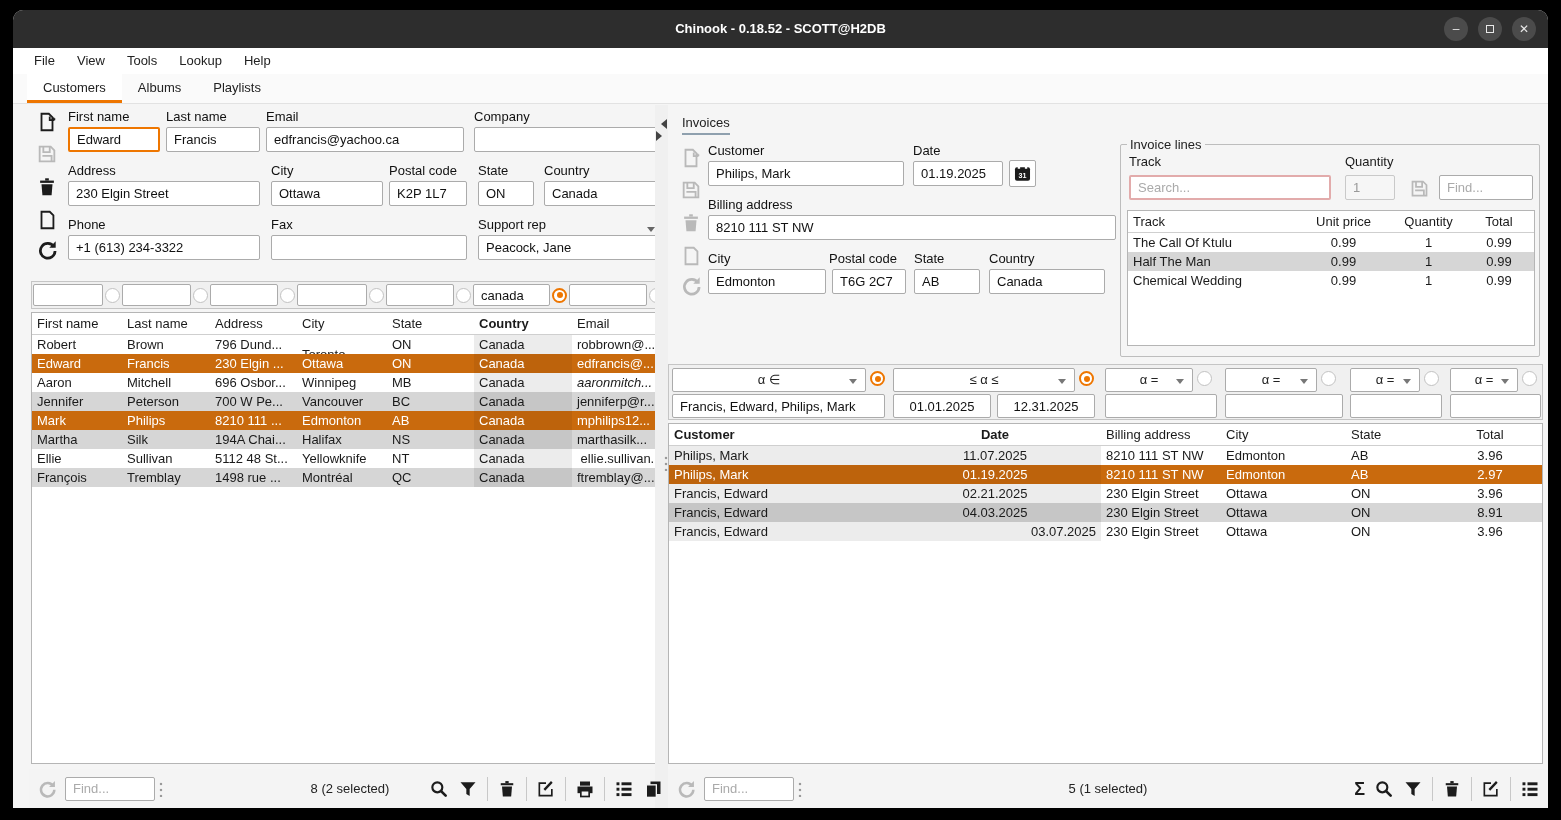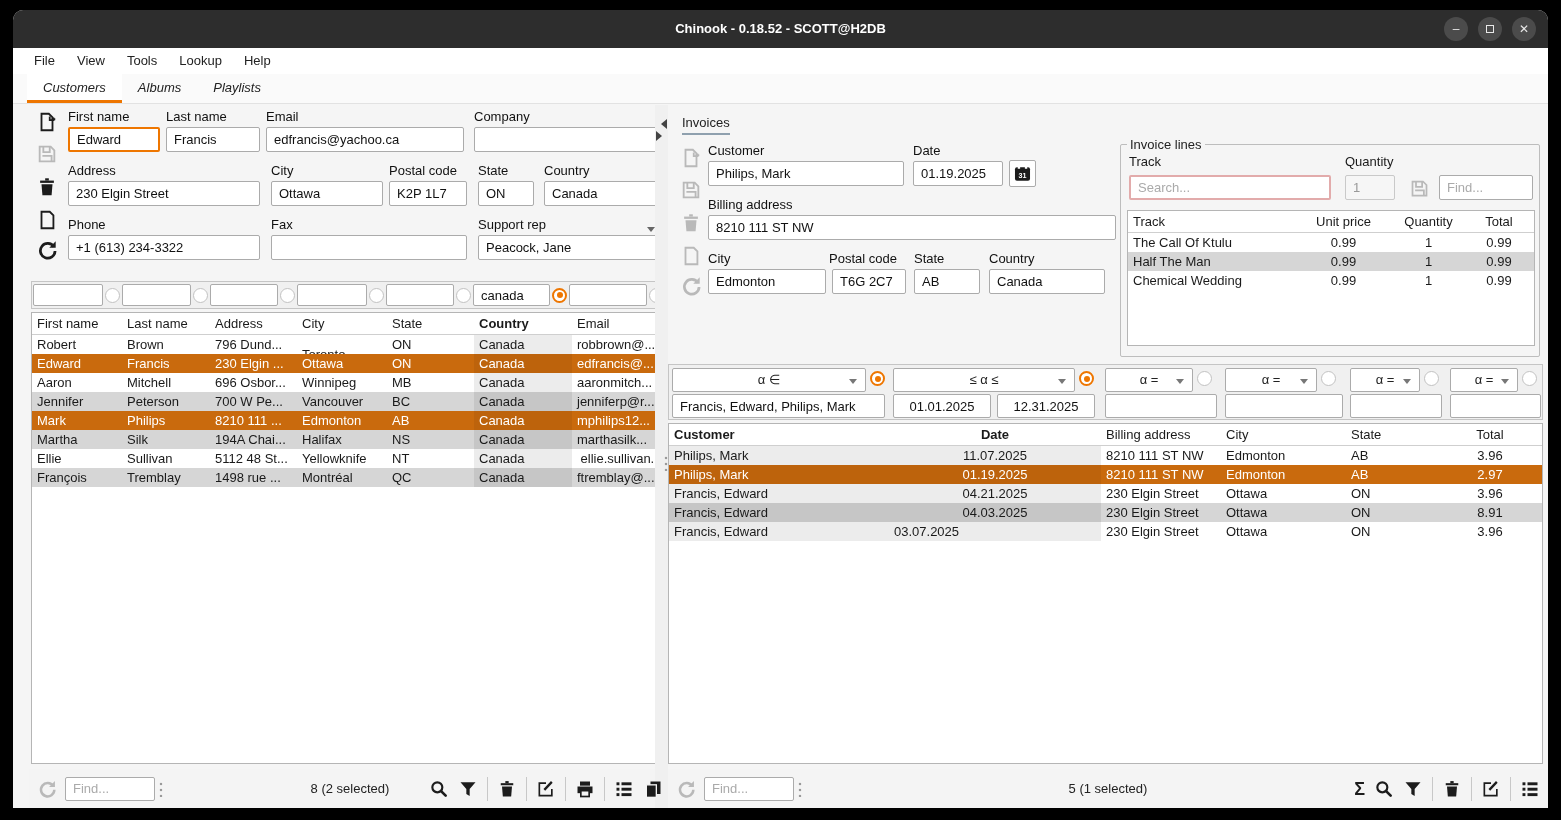--- a/index.html
+++ b/index.html
@@ -12,21 +12,21 @@
   .title { position:absolute; left:0; right:0; top:0; line-height:38px; text-align:center;
     color:#fff; font-weight:bold; font-size:13px; }
   .winbtns { position:absolute; right:12px; top:7px; display:flex; gap:10px; }
   .winbtn { width:24px; height:24px; border-radius:50%; background:#4b4b4b; color:#e8e8e8;
     display:flex; align-items:center; justify-content:center; font-size:12px; }
   .winbtn .sq { width:8px; height:8px; border:1.5px solid #e8e8e8; }
   
   .menubar { height:26px; background:#fff; display:flex; align-items:center; padding-left:10px; }
   .menu-item { padding:0 11px; line-height:26px; color:#222; }
   .tabbar { height:30px; background:#fafafa; border-bottom:1px solid #e2e2e2; display:flex; padding-left:14px; }
-  .tab { padding:0 16px; line-height:27px; color:#222; border-bottom:3px solid transparent;font-style:italic; }
+  .tab { padding:0 16px; line-height:27px; color:#222; border-bottom:3px solid transparent; }
   .tab.active { background:#fff; border-bottom:3px solid #ee7600; }
   
   .content { position:absolute; top:95px; bottom:0; left:0; right:0; }
   .panel { position:absolute; top:0; bottom:0; background:#f5f5f5; }
   .panel-left { left:16px; width:642px; }
   .divider { position:absolute; left:642px; width:13px; top:0; bottom:0; background:#f0f0f0; }
   .panel-right { left:655px; width:880px; }
   
   .icon { display:inline-block; line-height:0; }
   .icon svg { display:block; }
@@ -289,21 +289,21 @@
             <div class="tcell filt" style="width: 98px;">Canada</div>
             <div class="tcell" style="width: 98px;">edfrancis@...</div>
           </div>
           <div class="trow ">
             <div class="tcell" style="width: 90px;">Aaron</div>
             <div class="tcell" style="width: 88px;">Mitchell</div>
             <div class="tcell" style="width: 87px;">696 Osbor...</div>
             <div class="tcell" style="width: 90px;">Winnipeg</div>
             <div class="tcell" style="width: 87px;">MB</div>
             <div class="tcell filt" style="width: 98px;">Canada</div>
-            <div class="tcell" style="width: 98px;">aaronmitch...</div>
+            <div class="tcell" style="width: 98px; font-style: italic;">aaronmitch...</div>
           </div>
           <div class="trow alt">
             <div class="tcell" style="width: 90px;">Jennifer</div>
             <div class="tcell" style="width: 88px;">Peterson</div>
             <div class="tcell" style="width: 87px;">700 W Pe...</div>
             <div class="tcell" style="width: 90px;">Vancouver</div>
             <div class="tcell" style="width: 87px;">BC</div>
             <div class="tcell filt" style="width: 98px;">Canada</div>
             <div class="tcell" style="width: 98px; border-radius: 9px;">jenniferp@r...</div>
           </div>
@@ -545,37 +545,37 @@
           <div class="trow sel">
             <div class="tcell filt" style="width: 220px; text-align: left;">Philips, Mark</div>
             <div class="tcell filt" style="width: 212px; text-align: center;">01.19.2025</div>
             <div class="tcell" style="width: 120px; text-align: left;">8210 111 ST NW</div>
             <div class="tcell" style="width: 125px; text-align: left;">Edmonton</div>
             <div class="tcell" style="width: 100px; text-align: left;">AB</div>
             <div class="tcell" style="width: 88px; text-align: center;">2.97</div>
           </div>
           <div class="trow ">
             <div class="tcell filt" style="width: 220px; text-align: left;">Francis, Edward</div>
-            <div class="tcell filt" style="width: 212px; text-align: center;">04.21.2025</div>
+            <div class="tcell filt" style="width: 212px; text-align: center;">02.21.2025</div>
             <div class="tcell" style="width: 120px; text-align: left;">230 Elgin Street</div>
             <div class="tcell" style="width: 125px; text-align: left;">Ottawa</div>
             <div class="tcell" style="width: 100px; text-align: left;">ON</div>
             <div class="tcell" style="width: 88px; text-align: center;">3.96</div>
           </div>
           <div class="trow alt">
             <div class="tcell filt" style="width: 220px; text-align: left;">Francis, Edward</div>
             <div class="tcell filt" style="width: 212px; text-align: center;">04.03.2025</div>
             <div class="tcell" style="width: 120px; text-align: left;">230 Elgin Street</div>
             <div class="tcell" style="width: 125px; text-align: left;">Ottawa</div>
             <div class="tcell" style="width: 100px; text-align: left;">ON</div>
             <div class="tcell" style="width: 88px; text-align: center;">8.91</div>
           </div>
           <div class="trow ">
             <div class="tcell filt" style="width: 220px; text-align: left;">Francis, Edward</div>
-            <div class="tcell filt" style="width: 212px; text-align: left;">03.07.2025</div>
+            <div class="tcell filt" style="width: 212px; text-align: right;">03.07.2025</div>
             <div class="tcell" style="width: 120px; text-align: left;">230 Elgin Street</div>
             <div class="tcell" style="width: 125px; text-align: left;">Ottawa</div>
             <div class="tcell" style="width: 100px; text-align: left;">ON</div>
             <div class="tcell" style="width: 88px; text-align: center;">3.96</div>
           </div>
         </div>
       <div class="dots" style="position:absolute;left:-8px;top:350px"></div>
 
       <div class="statusbar">
         <span class="icon c-gray">

